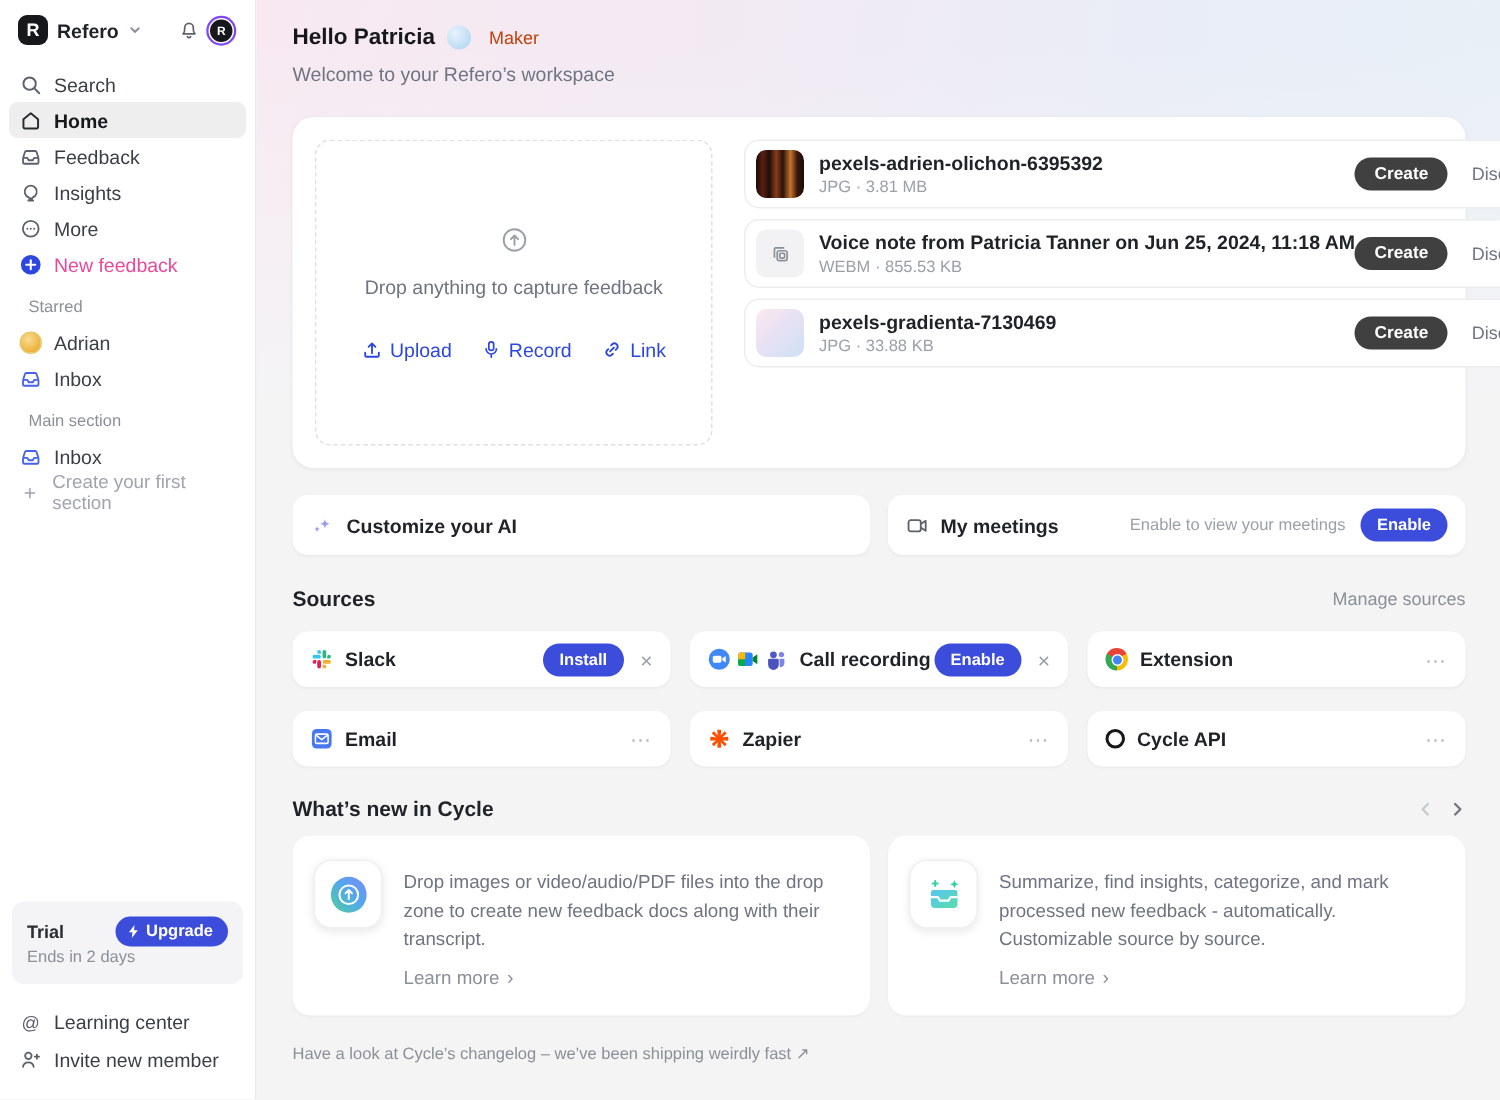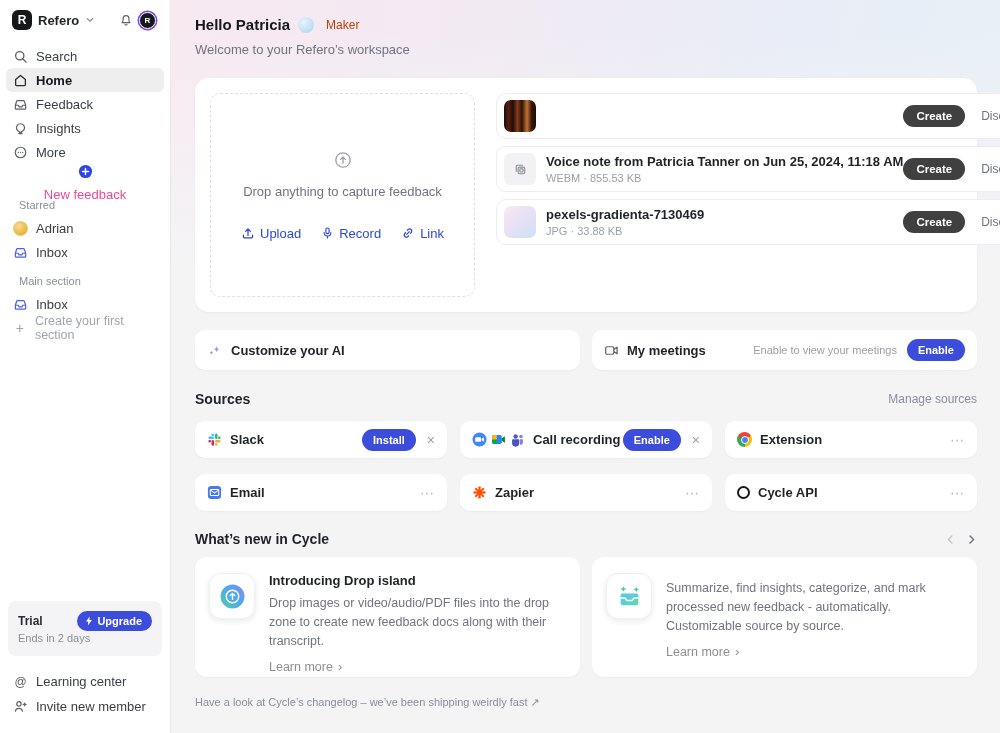--- a/index.html
+++ b/index.html
@@ -14,21 +14,21 @@
   .ws-name { font-size:13px; font-weight:700; color:#1f2227; }
   .side-top .spacer { flex:1; }
   .bell { color:#5c616b; }
   .avatar { width:17px; height:17px; border-radius:50%; background:#17181c; color:#fff; font-size:8px; font-weight:bold; display:flex; align-items:center; justify-content:center; border:1.5px solid #fff; box-shadow:0 0 0 1.5px #8047f5; margin-right:2px; }
 
   .nav { padding:6px 6px 0; }
   .nav-item { display:flex; align-items:center; gap:8px; height:24px; padding:0 7px; border-radius:6px; font-size:13px; color:#3a3e45; cursor:default; }
   .nav-item .ic { color:#5c616b; display:flex; }
   .nav-item.active { background:#eeeeef; font-weight:600; color:#17181c; }
   .nav-item.active .ic { color:#2a2d33; }
-  .nav-item.blue { color:#ec4899; font-weight:400;flex-direction:column; }
+  .nav-item.blue { color:#ec4899; font-weight:400; }
   .section-label { font-size:11px; color:#8a8f98; padding:11px 13px 5px; }
   .muted-item { color:#a0a4ad; font-size:12.5px; }
   .plus-gray { color:#a0a4ad; font-size:14px; width:15px; text-align:center; }
   .gold-avatar { width:15px; height:15px; border-radius:50%; background:radial-gradient(circle at 38% 32%, #f7dd90, #eeb33f 70%, #d89a2b); border:1px solid #e8c76a; }
 
   .side-bottom { margin-top:auto; padding:0 8px; }
   .trial-card { background:#f4f4f6; border-radius:8px; padding:10px 10px 12px; margin-bottom:13px; }
   .trial-row { display:flex; justify-content:space-between; align-items:center; }
   .trial-label { font-size:12px; font-weight:700; color:#2a2d33; }
   .upgrade-btn { display:flex; align-items:center; gap:4px; background:#3c4ddb; color:#fff; font-size:11px; font-weight:600; border:none; border-radius:12px; padding:4px 10px 4px 8px; cursor:pointer; font-family:inherit; }
@@ -290,20 +290,24 @@
                 </svg>
               </span>
             <span>Link</span>
           </span>
         </div>
       </div>
 
       <div class="capture-list">
         <div class="capture-row">
           <span class="thumb photo-dark"></span>
+          <div>
+            <div class="cap-title">pexels-adrien-olichon-6395392</div>
+            <div class="cap-meta">JPG · 3.81 MB</div>
+          </div>
           <div class="cap-actions">
             <button class="pill-btn">Create</button>
             <span class="discard">Discard</span>
           </div>
         </div>
         <div class="capture-row">
           <span class="thumb file">
               <svg width="15" height="15" viewBox="0 0 16 16" fill="none" stroke="#8a8f98" stroke-width="1.2" stroke-linejoin="round">
                 <rect x="5.5" y="5.5" width="7" height="7" rx="1.5"></rect>
                 <path d="M3.5 10.5v-6a1 1 0 0 1 1-1h6"></path>
@@ -479,21 +483,20 @@
                   <stop offset=".55" stop-color="#53a7ee"></stop>
                   <stop offset="1" stop-color="#7e8bf2"></stop>
                 </linearGradient>
               </defs>
               <circle cx="13" cy="13" r="11.5" fill="url(#gdi)"></circle>
               <circle cx="13" cy="13" r="6" fill="none" stroke="#fff" stroke-width="1.3"></circle>
               <path d="M13 15.8v-5.4M10.9 12.1 13 10l2.1 2.1" stroke="#fff" stroke-width="1.3" fill="none" stroke-linecap="round" stroke-linejoin="round"></path>
             </svg>
         </div>
         <div>
-          <div class="news-title">Introducing Drop island</div>
           <div class="news-body">Drop images or video/audio/PDF files into the drop zone to create new feedback docs along with their transcript.</div>
           <div class="learn-more">
             <span>Learn more</span>
             <span class="lm-arrow">›</span>
           </div>
         </div>
       </div>
       <div class="news-card">
         <div class="news-icon">
           <svg width="27" height="27" viewBox="0 0 26 26">

